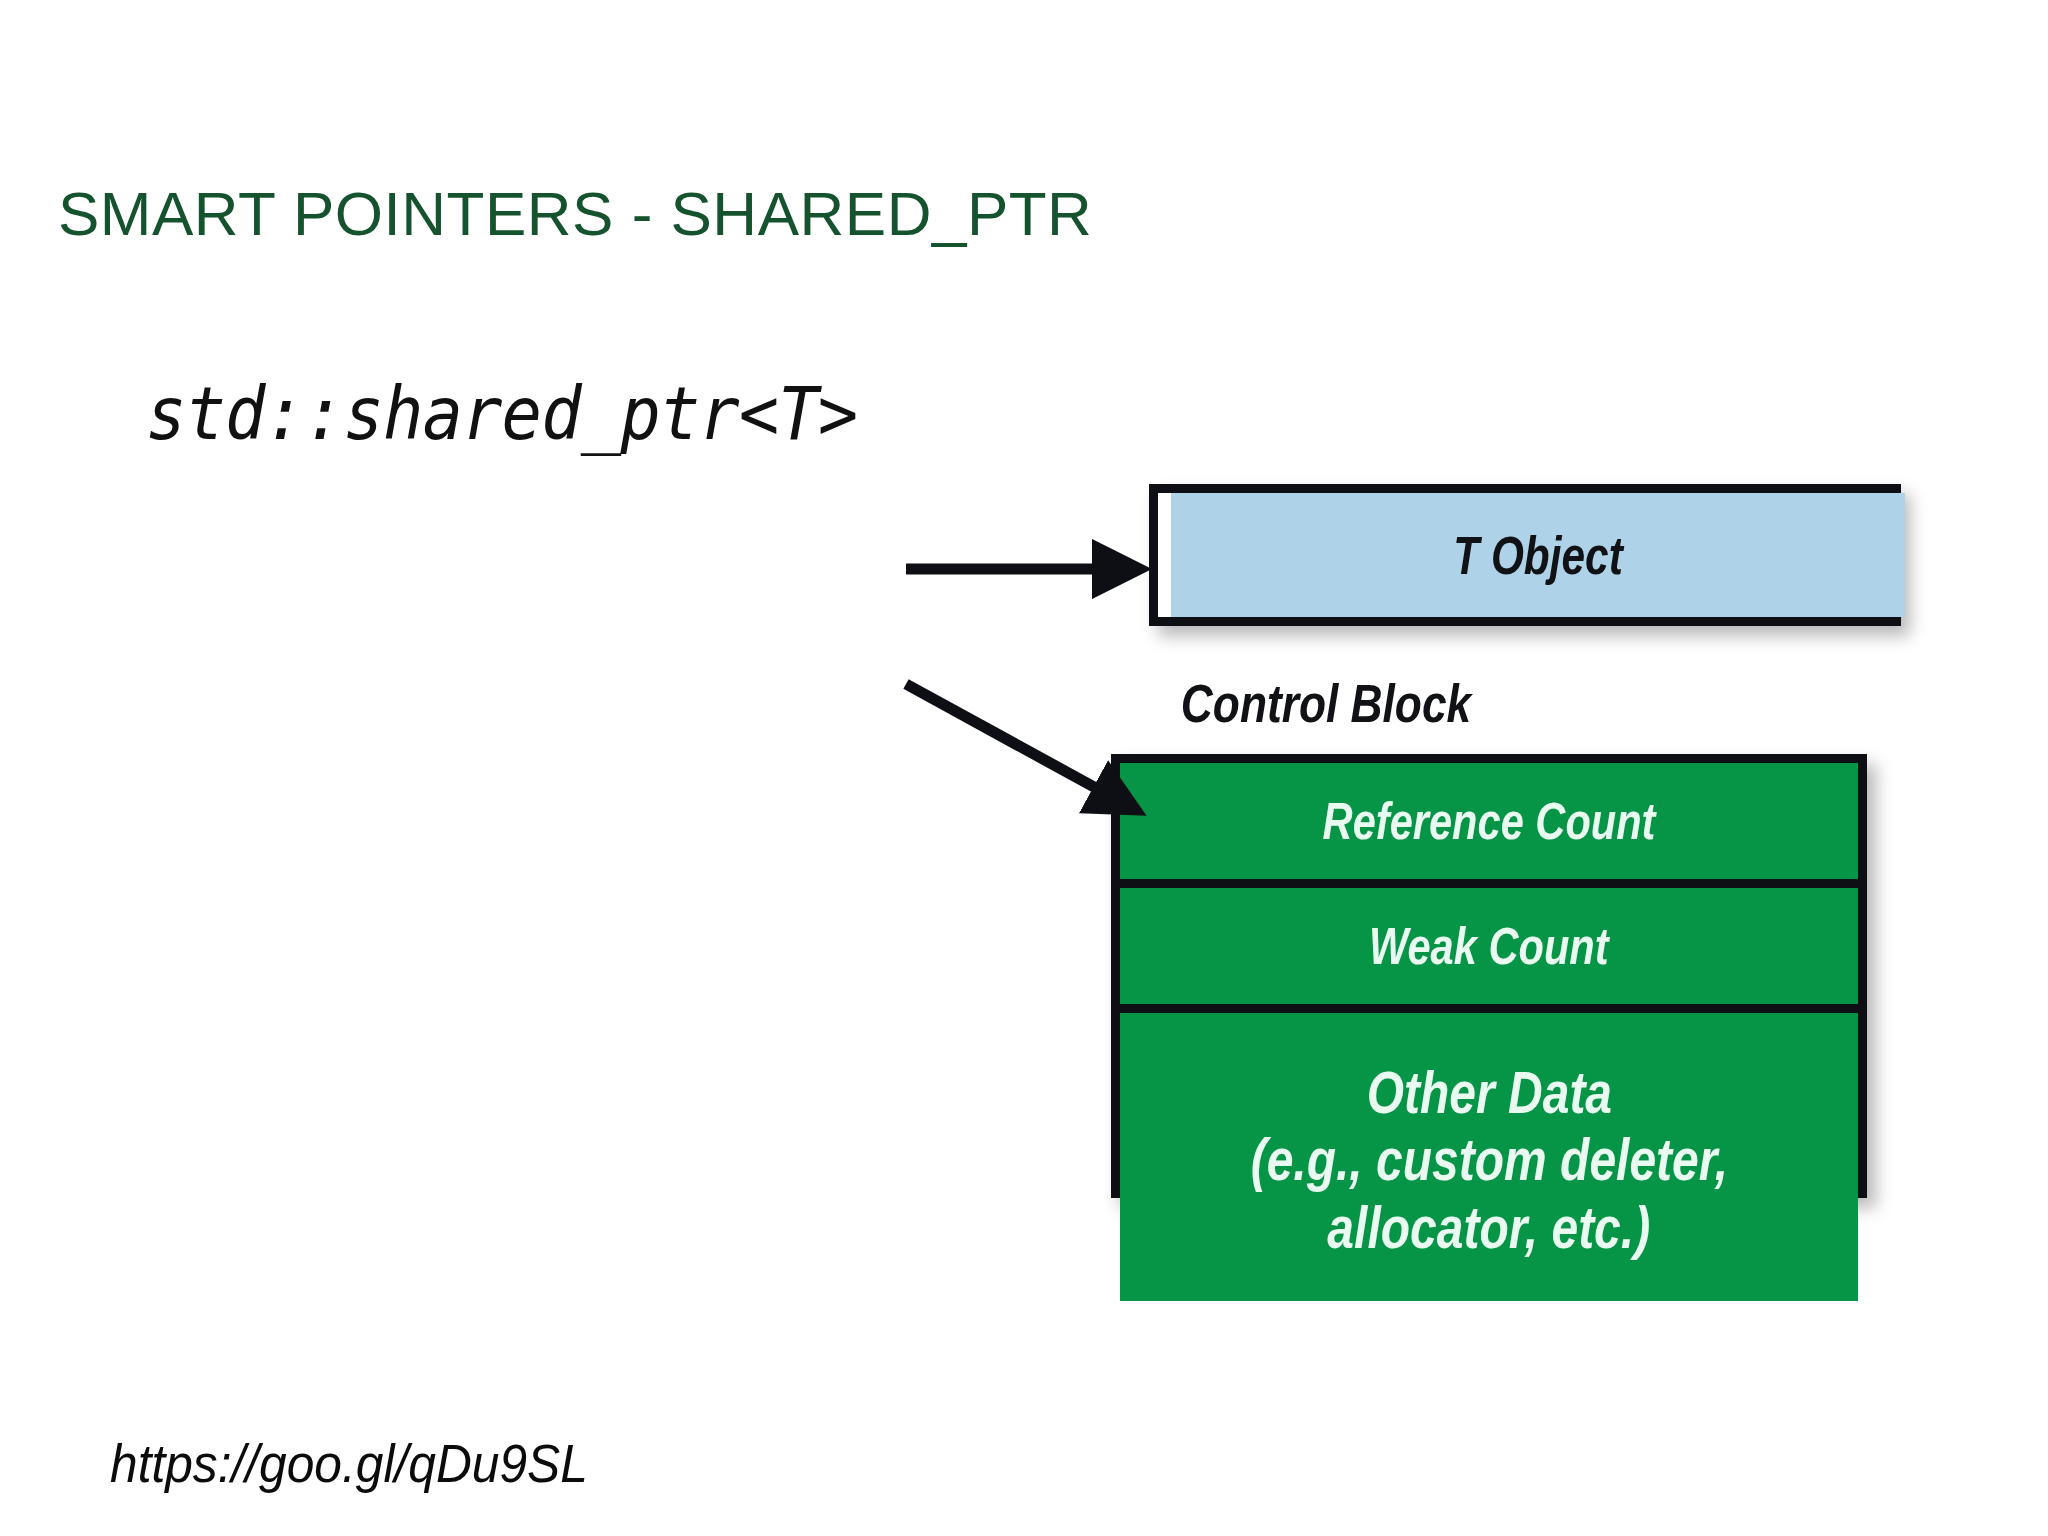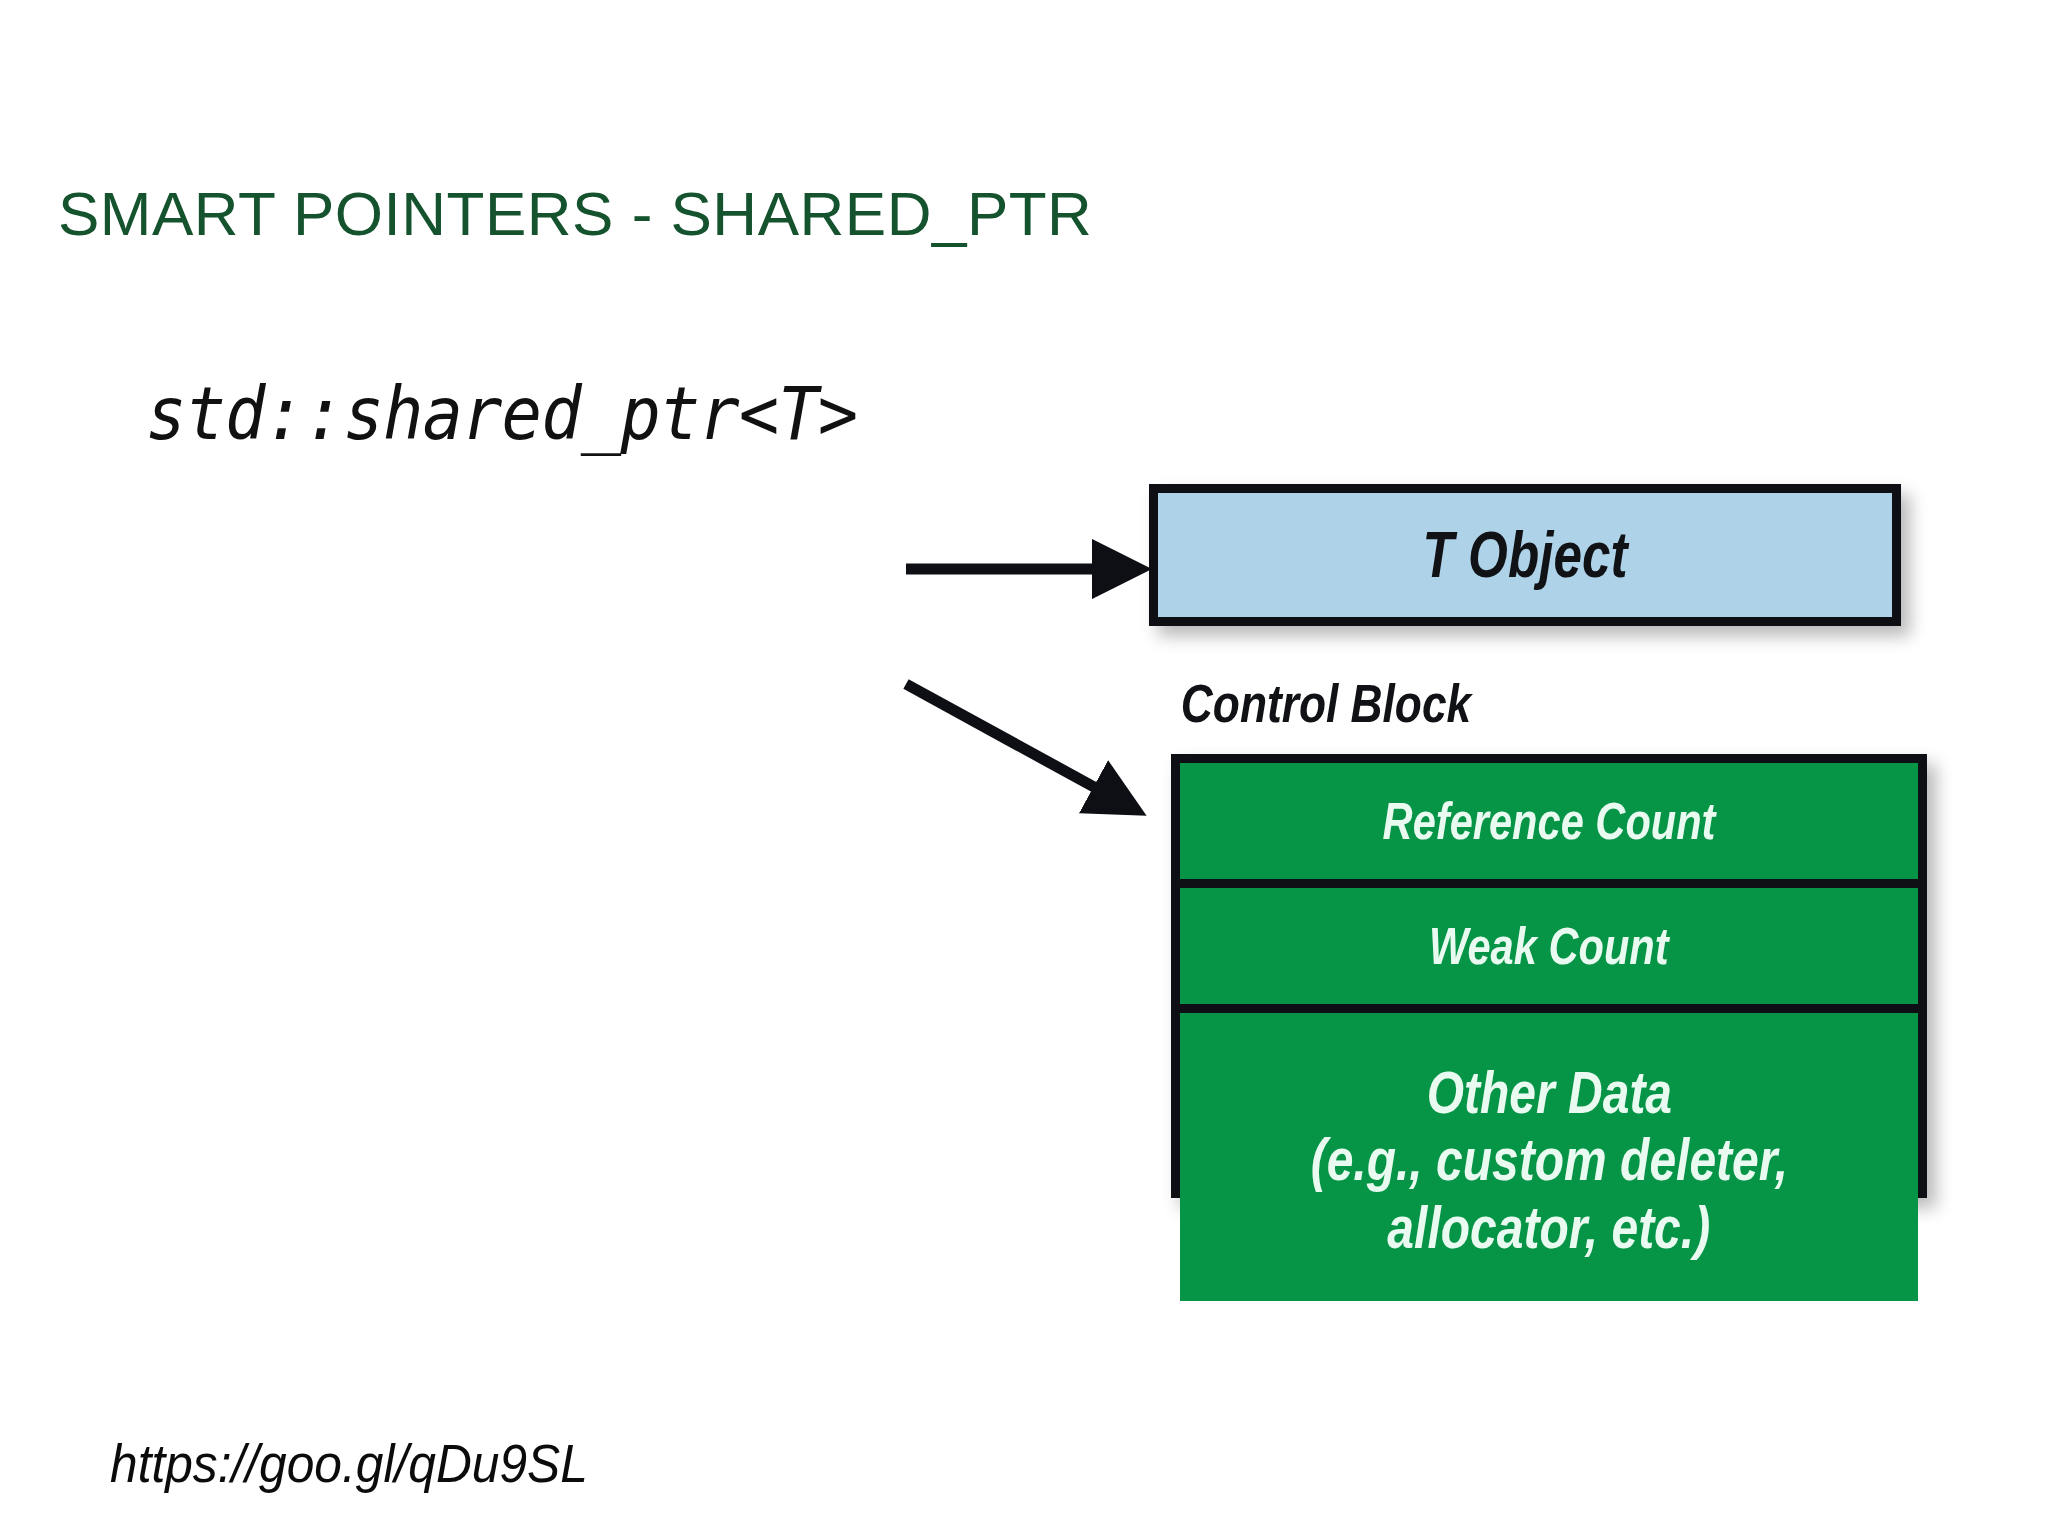--- a/index.html
+++ b/index.html
@@ -116,40 +116,41 @@
   #t-object-box {
     left: 1149px;
     top: 484px;
     width: 752px;
     height: 142px;
   }
   #t-object-box .box-row {
     width: 100%;
     height: 100%;
     background: #aed2e8;
-    font-size: 64px;
+    font-size: 53px;
+    margin-left: 13px;
   }
 
   
   .control-block-caption {
     position: absolute;
     left: 1149px;
     top: 672px;
     width: 752px;
     text-align: left;
     font-size: 54px;
     color: #101216;
     font-family: "Liberation Sans", sans-serif;
     font-weight: 700;
   }
   .control-block-caption span { display: inline-block; transform: scaleX(0.82); }
 
   
   #control-block-box {
-    left: 1171px;
+    left: 1111px;
     top: 754px;
     width: 756px;
     height: 444px;
   }
   #control-block-box .box-row {
     width: 100%;
     background: #069447;
     flex-direction: column;
   }
   #row-ref-count {

